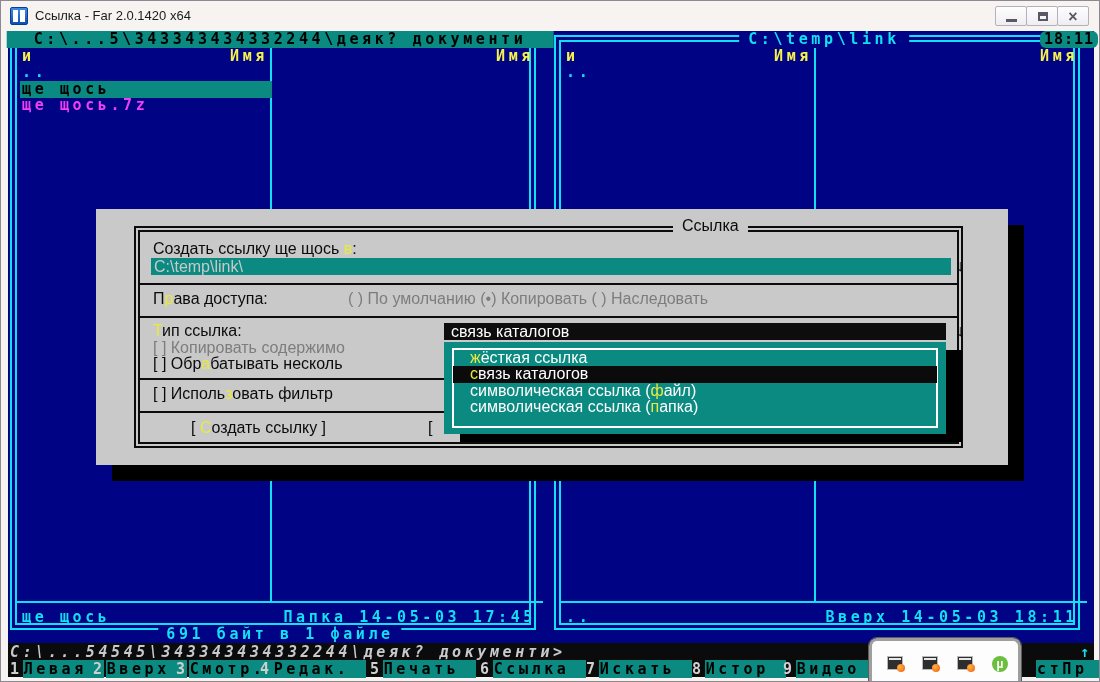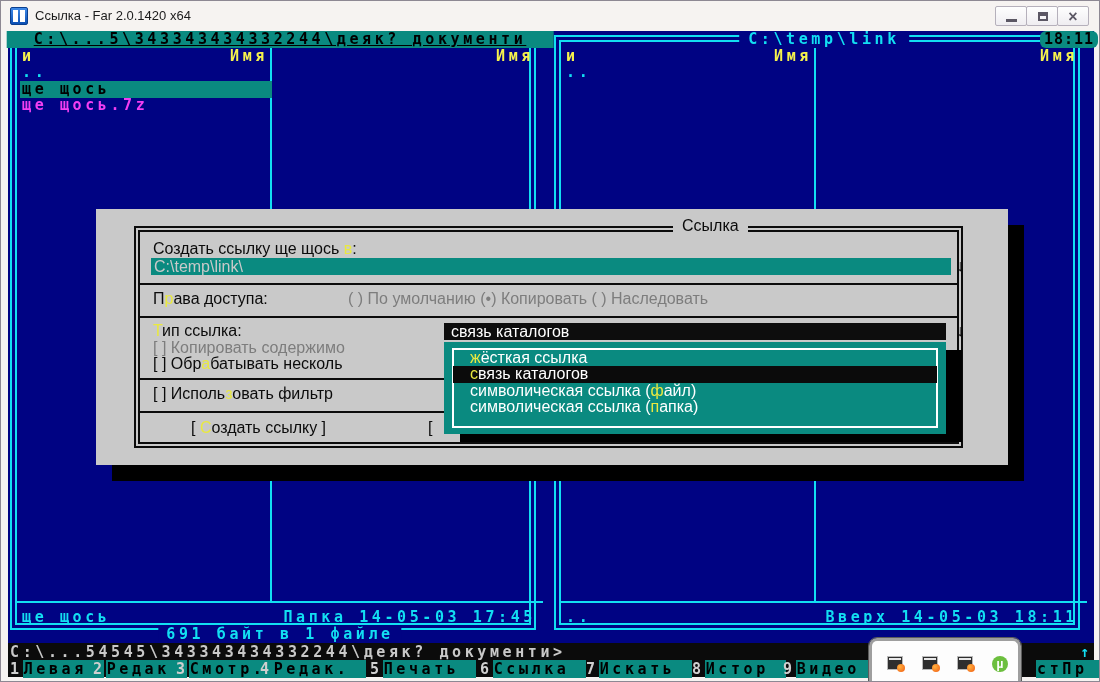--- a/index.html
+++ b/index.html
@@ -31,21 +31,21 @@
   .cyan { color:#12dff2; }
   .yellow { color:#f5f24c; }
   .magenta { color:#f23ef2; }
   .silver { color:#c9c9c9; }
 
   .panel { position:absolute; border:7px double #12dff2; }
   .vline { position:absolute; width:2px; background:#12dff2; }
   .hsep  { position:absolute; height:2px; background:#12dff2; }
 
   .pathbar-active { position:absolute; top:0; transform:translateX(-50%); background:#0a8a80;
-                    color:#000; padding:0 27px;text-decoration:underline; }
+                    color:#000; padding:0 27px; }
   .pathbar-passive { position:absolute; top:0; transform:translateX(-50%); background:#000383;
                      color:#12dff2; padding:0 9px; }
   .clock { position:absolute; background:#0a8a80; color:#000; letter-spacing:1px; padding:0 4px; }
   .selbar { position:absolute; background:#0a8a80; color:#000; height:17px; line-height:17px; white-space:pre; }
   .bytes { position:absolute; transform:translateX(-50%); background:#000383; padding:0 8px; color:#12dff2; }
   .ralign { text-align:right; }
   .center { text-align:right; }
 
   .bottom-black { position:absolute; left:0; top:612px; width:1086px; height:34px; background:#0b0b0b; }
   .fk { position:absolute; top:629.5px; height:16.5px; line-height:16.5px; white-space:pre; }
@@ -129,25 +129,25 @@
     <div class="pathbar-passive t" style="left:816px;">C:\temp\link</div>
     <div class="clock t" style="left:1032px;top:0;border-radius:6px;">18:11</div>
     <div class="t yellow" style="left:558px;top:16.5px;">и</div>
     <div class="t yellow center" style="left:564px;top:16.5px;width:240px;">Имя</div>
     <div class="t yellow center" style="left:810px;top:16.5px;width:260px;">Имя</div>
     <div class="t cyan" style="left:558px;top:33px;">..</div>
     <div class="t cyan" style="left:558px;top:577.5px;">..</div>
     <div class="t cyan ralign" style="left:808px;top:577.5px;width:262px;">Вверх 14-05-03 18:11</div>
 
     <div class="bottom-black"></div>
-    <div class="t silver" style="left:2px;top:612.5px;">C:\...54545\343343434332244\деяк? документи&gt;</div>
+    <div class="t silver" style="left:2px;top:612.5px;font-style:italic;">C:\...54545\343343434332244\деяк? документи&gt;</div>
     <div class="t cyan" style="left:1072px;top:612.5px;">↑</div>
 
     <div class="fk" style="left:2px"><b>1</b><i>Левая</i></div>
-    <div class="fk" style="left:85px"><b>2</b><i>Редак</i></div>
+    <div class="fk" style="left:85px"><b>2</b><i>Вверх</i></div>
     <div class="fk" style="left:168px"><b>3</b><i>Смотр.</i></div>
     <div class="fk" style="left:252px"><b>4</b><i>Редак.</i></div>
     <div class="fk" style="left:362px"><b>5</b><i>Печать</i></div>
     <div class="fk" style="left:472px"><b>6</b><i>Ссылка</i></div>
     <div class="fk" style="left:578px"><b>7</b><i>Искать</i></div>
     <div class="fk" style="left:684px"><b>8</b><i>Истор</i></div>
     <div class="fk" style="left:775px"><b>9</b><i>Видео</i></div>
     <div class="fk" style="left:1028px"><b></b><i>стПр</i></div>
   </div>
 

